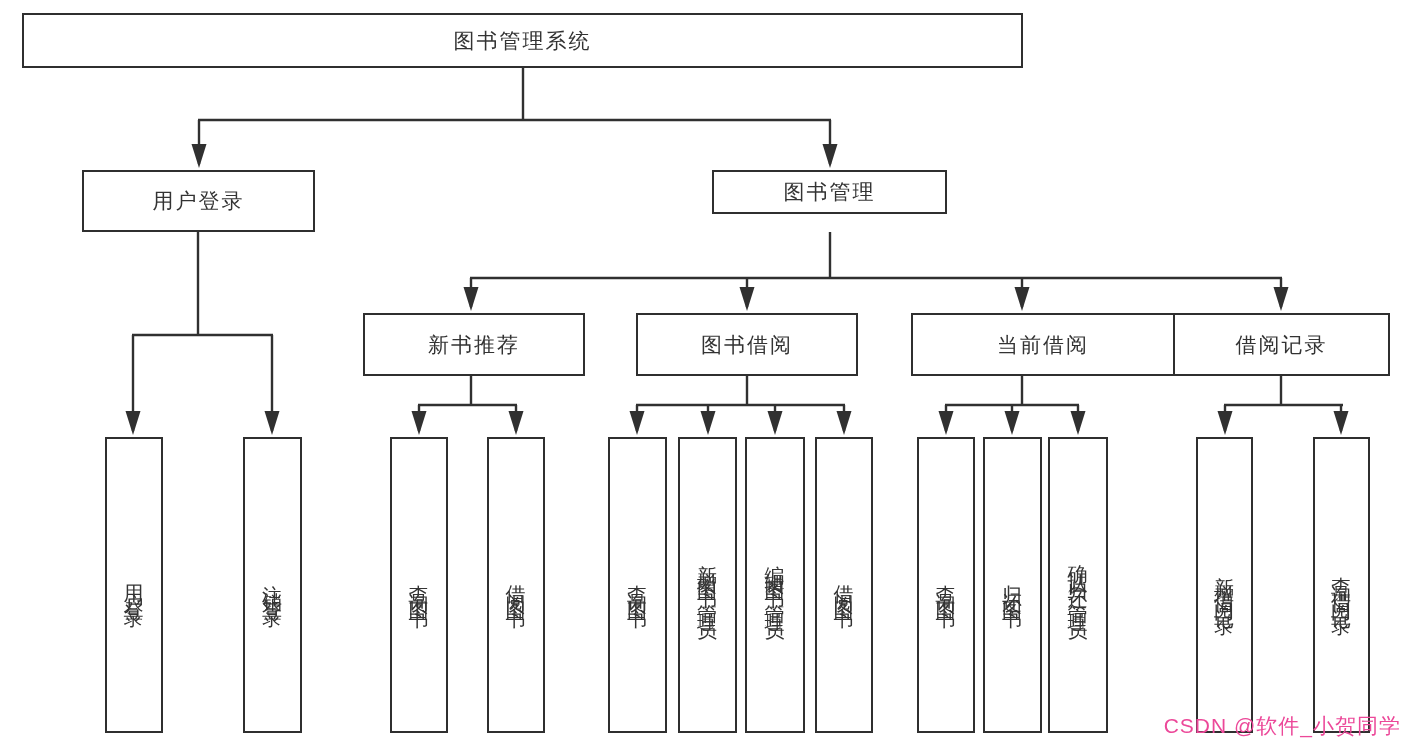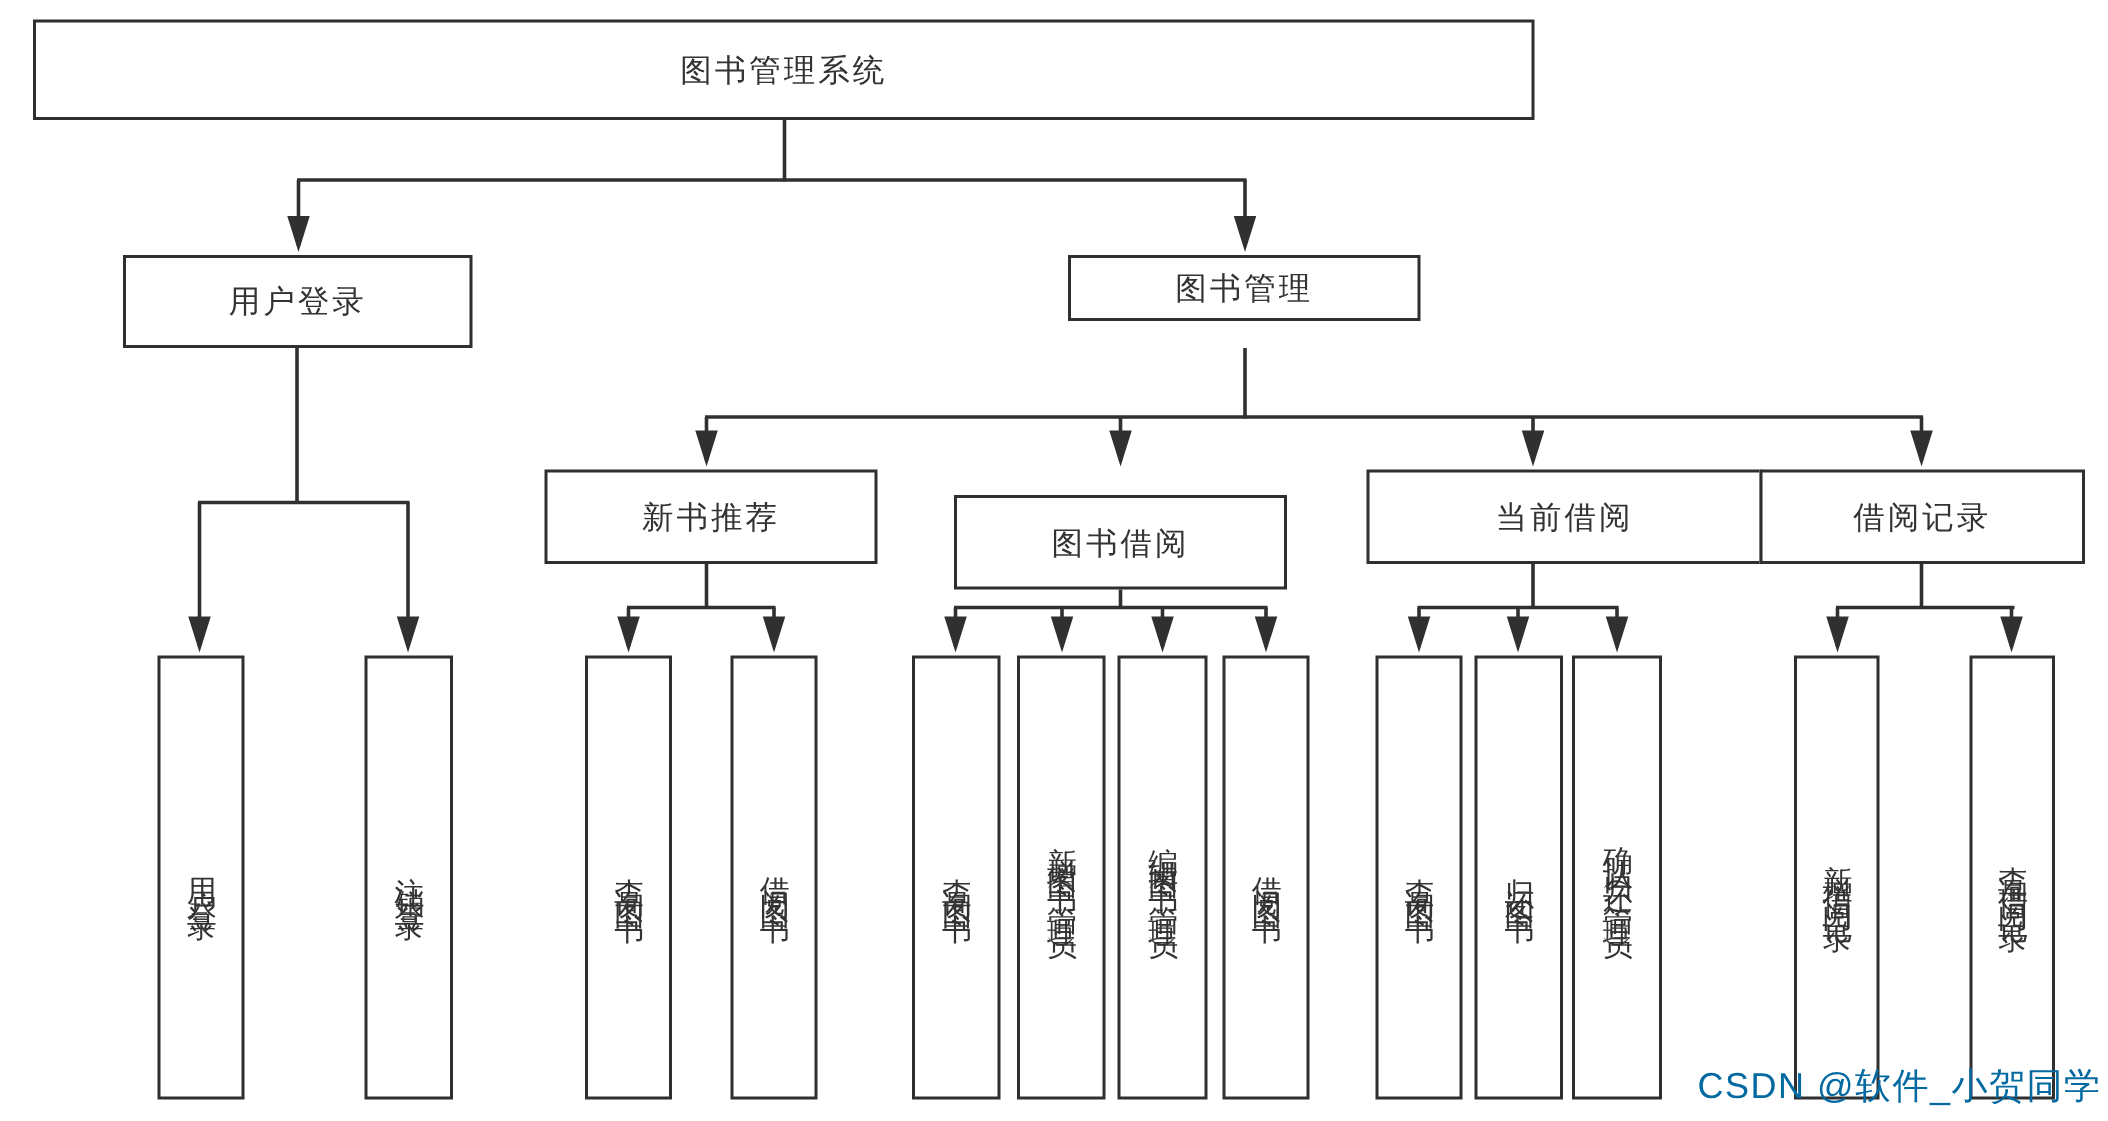--- a/index.html
+++ b/index.html
@@ -8,29 +8,29 @@
     font-family:"Liberation Sans", sans-serif; overflow:hidden;
   }
   .connectors { position:absolute; left:0; top:0; width:1405px; height:747px; }
   .box {
     position:absolute; box-sizing:border-box; background:#ffffff;
     border:2.5px solid #2f2f2f; color:#333333;
     display:flex; align-items:center; justify-content:center;
     z-index:2;
   }
   .h-box { font-size:21px; letter-spacing:2px; white-space:nowrap; }
-  .root-box { left:22px; top:13px; width:1001px; height:67px; }
+  .root-box { left:22px; top:13px; width:1001px; height:55px; }
   .leaf { top:437px; height:296px; }
   .leaf .vtext {
     writing-mode:vertical-rl; text-orientation:mixed;
     font-size:20px; letter-spacing:8px; line-height:1;
   }
   .watermark {
     position:absolute; right:4px; bottom:7px; z-index:5;
-    color:#0369a1; font-size:24px; letter-spacing:1px; white-space:nowrap;
+    color:#ec4899; font-size:21px; letter-spacing:1px; white-space:nowrap;
   }
   svg line { stroke:#303030; stroke-width:2.4; }
   svg .ah { fill:#303030; }
 </style>
 </head>
 <body>
 
 <div class="canvas">
 
   <svg class="connectors" viewBox="0 0 1405 747" aria-hidden="true">
@@ -104,21 +104,21 @@
   <div class="box h-box" style="left:82px; top:170px; width:233px; height:62px;">
     <span>用户登录</span>
   </div>
   <div class="box h-box" style="left:712px; top:170px; width:235px; height:44px;">
     <span>图书管理</span>
   </div>
 
   <div class="box h-box" style="left:363px; top:313px; width:222px; height:63px;">
     <span>新书推荐</span>
   </div>
-  <div class="box h-box" style="left:636px; top:313px; width:222px; height:63px;margin-top:17px;">
+  <div class="box h-box" style="left:636px; top:313px; width:222px; height:63px;">
     <span>图书借阅</span>
   </div>
   <div class="box h-box" style="left:911px; top:313px; width:264px; height:63px;">
     <span>当前借阅</span>
   </div>
   <div class="box h-box" style="left:1173px; top:313px; width:217px; height:63px;">
     <span>借阅记录</span>
   </div>
 
   <div class="box leaf" style="left:105px; width:58px;">

